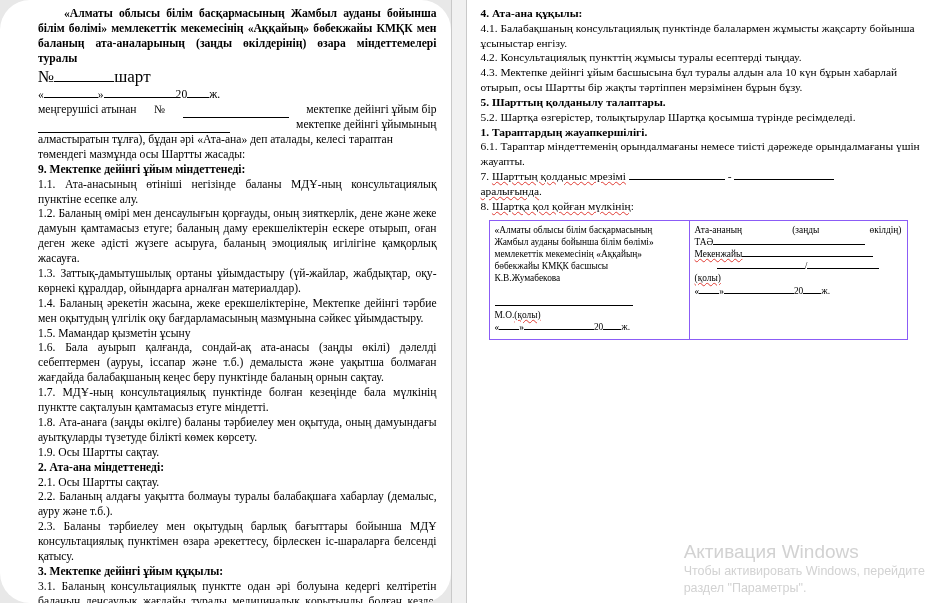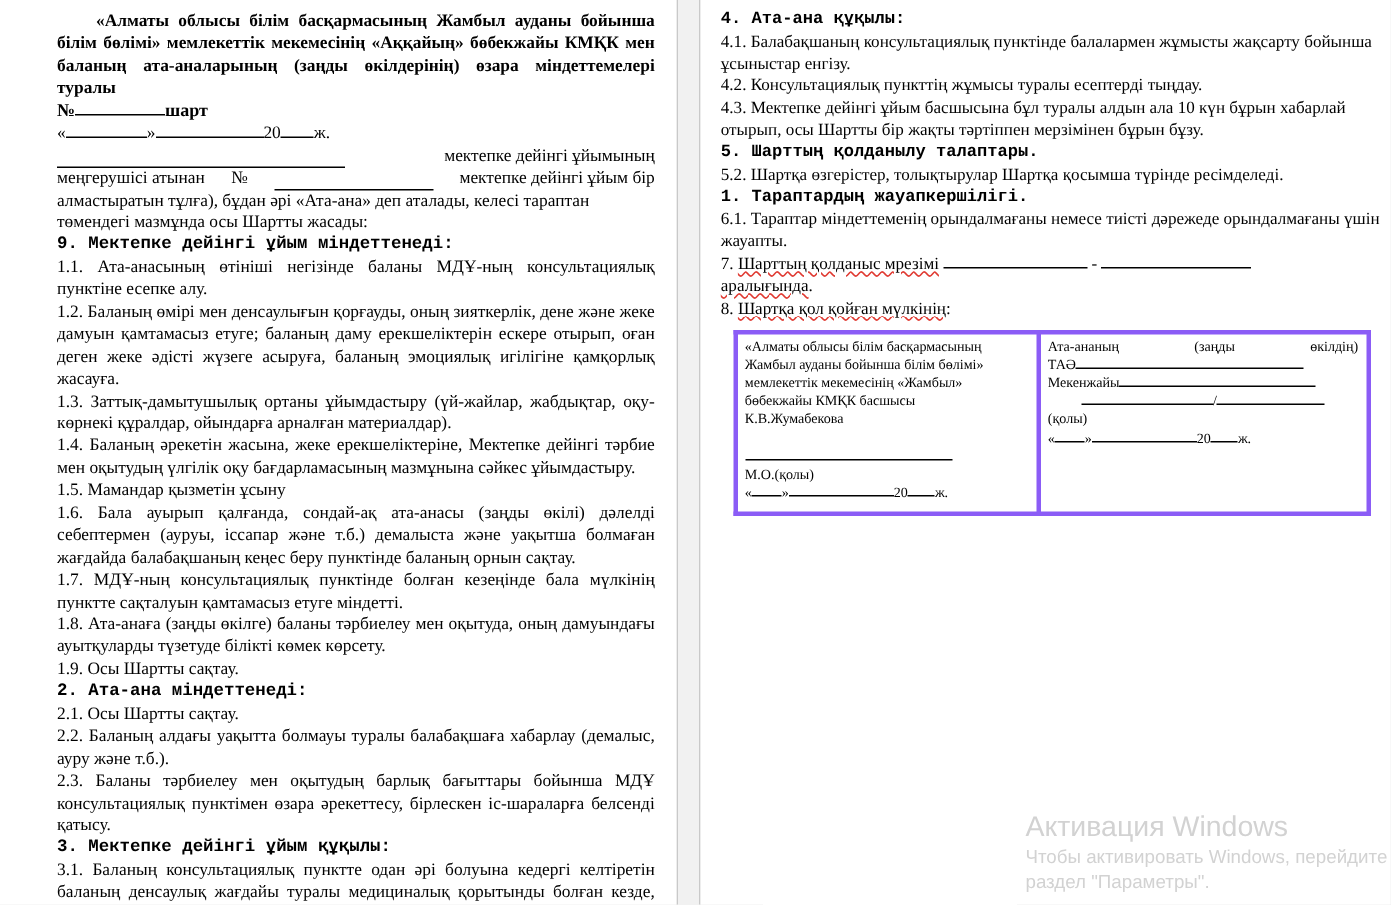--- a/index.html
+++ b/index.html
@@ -23,20 +23,21 @@
   .page {
     background: #ffffff;
     height: 603px;
     box-sizing: border-box;
     position: relative;
     overflow: hidden;
   }
   .page-left {
     width: 451px;
     padding: 6px 14px 0 38px;
+    border-radius: 30px;
   }
   .page-gap {
     width: 14px;
     background: #f1f1f1;
     border-left: 1px solid #c9c9c9;
     border-right: 1px solid #c9c9c9;
     height: 603px;
   }
   .page-right {
     width: 461px;
@@ -45,60 +46,61 @@
   p {
     margin: 0;
     font-size: 11.6px;
     line-height: 1.285;
     color: #000;
   }
   .just {
     text-align: justify;
     text-justify: inter-word;
   }
-  .bold { font-weight: bold; font-family: Liberation Mono, monospace; }
+  .bold { font-weight: bold; }
   .head-title {
     font-weight: bold;
     text-align: justify;
     text-indent: 26px;
     font-size: 11.6px;
     line-height: 1.3;
   }
   .head-sub {
-    font-weight: bold;
-    font-size: 12px;
+    font-weight: normal;
+    font-size: 17px;
     line-height: 1.3;
   }
   
   .sp {
     text-decoration: underline;
     text-decoration-style: wavy;
     text-decoration-color: #e03a32;
     text-decoration-thickness: 1px;
   }
   .sp-only {
+    text-decoration: underline;
     text-decoration-style: wavy;
     text-decoration-color: #e03a32;
     text-decoration-thickness: 1px;
   }
   .blank {
     display: inline-block;
     border-bottom: 1px solid #000;
     vertical-align: baseline;
   }
   .rc p { font-size: 11.4px; line-height: 1.30; text-align: left; }
   .sig-table {
     border-collapse: collapse;
     width: 396px;
     margin-top: 6px;
     margin-left: 8px;
     table-layout: fixed;
   }
   .sig-table td {
-    border: 3px solid #8b5cf6;
+    border: 1px solid #8b5cf6;
     vertical-align: top;
     padding: 3px 5px 6px 5px;
     font-size: 9.4px;
     line-height: 1.30;
     height: 96px;
   }
   .sig-table td.cell-left { width: 189px; }
   .sig-table td.cell-right { width: 207px; }
   .cell-line { white-space: nowrap; }
   .spread {
@@ -125,29 +127,29 @@
 
   <div class="page page-left">
 
     <p class="head-title">«Алматы облысы білім басқармасының Жамбыл ауданы  бойынша білім бөлімі»  мемлекеттік мекемесінің  «Аққайың» бөбекжайы КМҚК мен баланың ата-аналарының (заңды өкілдерінің) өзара міндеттемелері туралы</p>
 
     <p class="head-sub"><span>№</span><span class="blank" style="width:60px"></span><span>шарт</span></p>
 
     <p><span>«</span><span class="blank" style="width:54px"></span><span>»</span><span class="blank" style="width:72px"></span><span>20</span><span class="blank" style="width:22px"></span><span>ж.</span></p>
 
     <p class="spread">
-        <span class="blank" style="width:192px"></span>
-        <span style="flex:0 0 auto">мектепке дейінгі ұйымының</span>
-      </p>
-
-    <p class="spread">
         <span>меңгерушісі атынан</span>
         <span>№</span>
         <span class="blank" style="width:106px"></span>
         <span>мектепке дейінгі ұйым бір</span>
+      </p>
+
+    <p class="spread">
+        <span class="blank" style="width:192px"></span>
+        <span style="flex:0 0 auto">мектепке дейінгі ұйымының</span>
       </p>
 
 
     <p class="just">алмастыратын тұлға), бұдан әрі «Ата-ана» деп аталады, келесі тараптан</p>
     <p>төмендегі мазмұнда осы Шартты жасады:</p>
 
     <p class="bold">9. Мектепке дейінгі ұйым міндеттенеді:</p>
     <p class="just">1.1. Ата-анасының өтініші негізінде баланы МДҰ-ның консультациялық пунктіне есепке алу.</p>
     <p class="just">1.2. Баланың өмірі мен денсаулығын қорғауды, оның зияткерлік, дене және жеке дамуын қамтамасыз етуге; баланың даму ерекшеліктерін ескере отырып, оған деген жеке әдісті жүзеге асыруға, баланың эмоциялық игілігіне қамқорлық жасауға.</p>
     <p class="just">1.3. Заттық-дамытушылық ортаны ұйымдастыру (үй-жайлар, жабдықтар, оқу-көрнекі құралдар, ойындарға арналған материалдар).</p>
@@ -187,21 +189,21 @@
     <p><span class="sp">аралығында</span><span>.</span></p>
 
     <p><span>8.</span> <span class="sp">Шартқа қол қойған мүлкінің</span><span>:</span></p>
 
     <table class="sig-table">
       <tbody>
           <tr>
         <td class="cell-left">
           <div>«Алматы облысы білім басқармасының</div>
           <div>Жамбыл ауданы  бойынша білім бөлімі»</div>
-          <div>мемлекеттік мекемесінің  «Жамбыл»</div>
+          <div>мемлекеттік мекемесінің  «Аққайың»</div>
           <div>бөбекжайы КМҚК басшысы</div>
           <div>К.В.Жумабекова</div>
           <div style="height:12px"></div>
           <div><span class="blank" style="width:138px"></span></div>
           <div class="cell-line"><span>М.О.</span><span class="sp-only">(қолы)</span></div>
           <div class="cell-line"><span>«</span><span class="blank" style="width:20px"></span><span>»</span><span class="blank" style="width:70px"></span><span>20</span><span class="blank" style="width:18px"></span><span>ж.</span></div>
         </td>
         <td class="cell-right">
           <div class="spread">
             <span>Ата-ананың</span>

